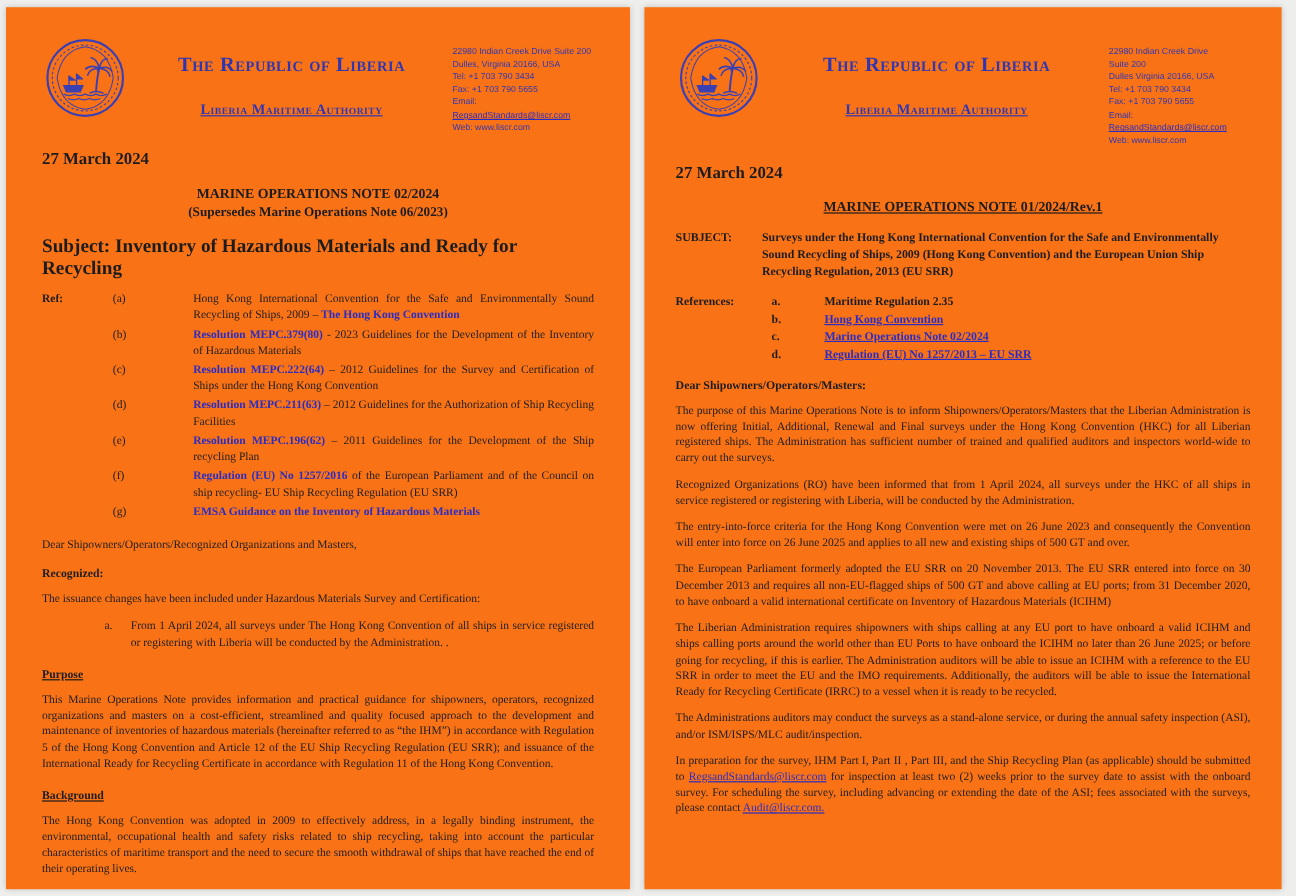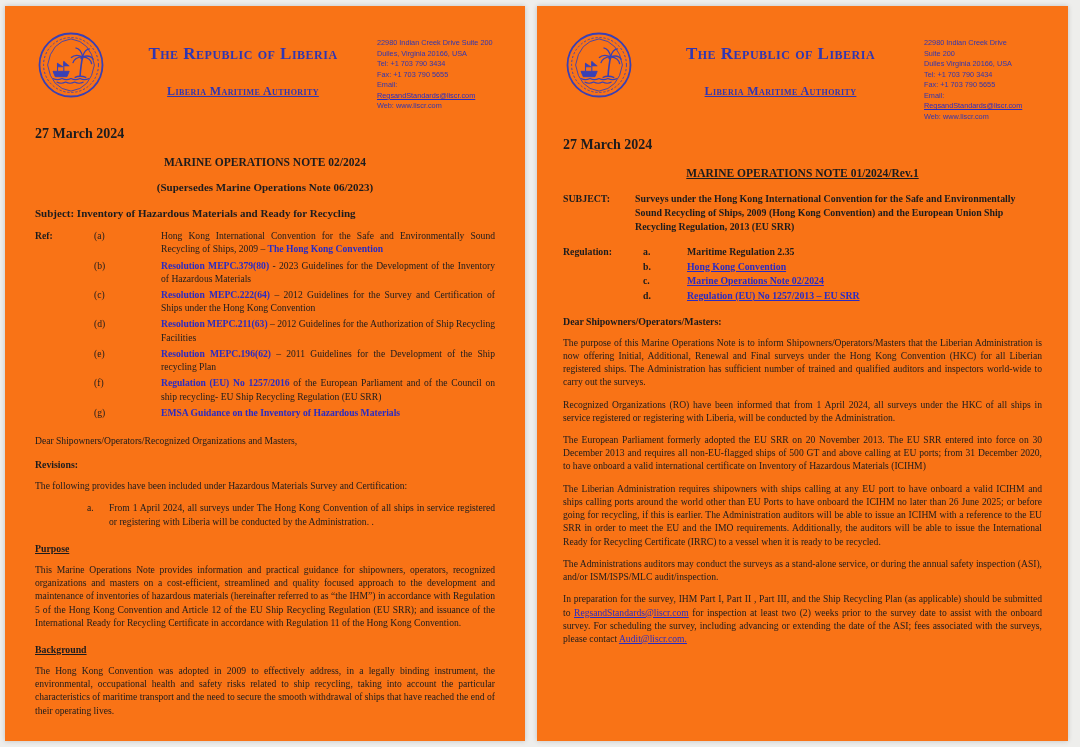--- a/index.html
+++ b/index.html
@@ -33,30 +33,30 @@
     font-size:12px; color:#3036b2; margin-top:20px;text-decoration:underline;
   }
   .hdr-addr {
     flex:0 0 118px; font-size:7.3px; line-height:1.45; color:#3036b2;
     font-family:"Liberation Sans","DejaVu Sans",sans-serif; padding-top:10px;
   }
   .hdr-addr a { color:#2a2cc4; text-decoration:underline; cursor:pointer; }
 
   .date { text-align:left; font-weight:bold; font-size:14px; margin:0 0 14px; }
   .title1 { text-align:center; font-weight:bold; font-size:11.5px; }
-  .title2 { text-align:center; font-weight:bold; font-size:11px; margin-top:13px; }
+  .title2 { text-align:center; font-weight:bold; font-size:11px; margin-top:3px; }
   .title-underline { text-decoration:underline; }
   p.para { text-align:justify; margin-top:9px; font-size:9.6px; line-height:1.38; }
   .bold { font-weight:bold; }
   .doclink { color:#2a2cc4; font-weight:bold; cursor:pointer; text-decoration:none; }
   .doclink.u { text-decoration:underline;text-align:right; }
   .plainlink { color:#2a2cc4; cursor:pointer; text-decoration:underline; }
 
   
-  .subject { font-weight:bold; font-size:11px; margin:14px 0 10px; }
+  .subject { font-weight:bold; font-size:16px; margin:14px 0 10px; }
   .ref-row { display:grid; grid-template-columns:34px 42px 1fr; font-size:9.6px; line-height:1.38; margin-bottom:3px; text-align:justify;gap:25px; }
   .heading-u { font-weight:bold; text-decoration:underline; font-size:9.8px; margin-top:15px; }
   .heading-b { font-weight:bold; font-size:9.8px; margin-top:13px; }
   .sub-item { display:grid; grid-template-columns:52px 22px 1fr; margin-top:9px; font-size:9.6px; line-height:1.38; }
   .sub-item .it { text-align:justify; }
 
   
   .subj-row { display:grid; grid-template-columns:72px 1fr; font-weight:bold; font-size:9.9px; line-height:1.42; margin:13px 0 11px; }
   .rref-row { display:grid; grid-template-columns:80px 44px 1fr; font-size:9.8px; line-height:1.5; }
   .rref-row .lbl { font-weight:bold; }
@@ -150,22 +150,22 @@
       </div>
       <div class="ref-row">
         <span></span>
           <span>(g)</span>
         <span><a class="doclink">EMSA Guidance on the Inventory of Hazardous Materials</a></span>
       </div>
     </div>
 
     <div class="salutation-left">Dear Shipowners/Operators/Recognized Organizations and Masters,</div>
 
-    <div class="heading-b">Revisions:</div>
-    <p class="para">The following provides have been included under Hazardous Materials Survey and Certification:</p>
+    <div class="heading-b">Recognized:</div>
+    <p class="para">The issuance changes have been included under Hazardous Materials Survey and Certification:</p>
     <div class="sub-item">
       <span></span>
       <span>a.</span>
       <span class="it">From 1 April 2024, all surveys under The Hong Kong Convention of all ships in service registered or registering with Liberia will be conducted by the Administration. .</span>
     </div>
 
     <div class="heading-u">Purpose</div>
     <p class="para">This Marine Operations Note provides information and practical guidance for shipowners, operators, recognized organizations and masters on a cost-efficient, streamlined and quality focused approach to the development and maintenance of inventories of hazardous materials (hereinafter referred to as “the IHM”) in accordance with Regulation 5 of the Hong Kong Convention and Article 12 of the EU Ship Recycling Regulation (EU SRR); and issuance of the International Ready for Recycling Certificate in accordance with Regulation 11 of the Hong Kong Convention.</p>
 
     <div class="heading-u">Background</div>
@@ -197,21 +197,21 @@
     <div class="date">27 March 2024</div>
     <div class="title1"><span class="title-underline">MARINE OPERATIONS NOTE 01/2024/Rev.1</span></div>
 
     <div class="subj-row">
       <span>SUBJECT:</span>
       <span>Surveys under the Hong Kong  International Convention for the Safe and Environmentally Sound Recycling of Ships, 2009 (Hong Kong Convention) and the European Union Ship Recycling Regulation, 2013 (EU SRR)</span>
     </div>
 
     <div>
       <div class="rref-row">
-        <span class="lbl">Regulation:</span>
+        <span class="lbl">References:</span>
         <span class="lbl">a.</span>
         <span class="lbl">Maritime Regulation 2.35</span>
       </div>
       <div class="rref-row">
         <span></span>
           <span class="lbl">b.</span>
         <span><a class="doclink u">Hong Kong Convention</a></span>
       </div>
       <div class="rref-row">
         <span></span>
@@ -222,20 +222,21 @@
         <span></span>
           <span class="lbl">d.</span>
         <span><a class="doclink u">Regulation (EU) No 1257/2013 – EU SRR</a></span>
       </div>
     </div>
 
     <div class="salutation">Dear Shipowners/Operators/Masters:</div>
 
     <p class="para">The purpose of this Marine Operations Note is to inform Shipowners/Operators/Masters that the Liberian Administration is now offering Initial, Additional, Renewal and Final surveys under the Hong Kong Convention (HKC) for all Liberian registered ships. The Administration has sufficient number of trained and qualified auditors and inspectors world-wide to carry out the surveys.</p>
     <p class="para">Recognized Organizations (RO) have been informed that from 1 April 2024, all surveys under the HKC of all ships in service registered or registering with Liberia, will be conducted by the Administration.</p>
+    <p class="para">The entry-into-force criteria for the Hong Kong Convention were met on 26 June 2023 and consequently the Convention will enter into force on 26 June 2025 and applies to all new and existing ships of 500 GT and over.</p>
     <p class="para">The European Parliament formerly adopted the EU SRR on 20 November 2013. The EU SRR entered into force on 30 December 2013 and requires all non-EU-flagged ships of 500 GT and above calling at EU ports; from 31 December 2020, to have onboard a valid international certificate on Inventory of Hazardous Materials (ICIHM)</p>
     <p class="para">The Liberian Administration requires shipowners with ships calling at any EU port to have onboard a valid ICIHM and ships calling ports around the world other than EU Ports to have onboard the ICIHM no later than 26 June 2025; or before going for recycling, if this is earlier. The Administration auditors will be able to issue an ICIHM with a reference to the EU SRR in order to meet the EU and the IMO requirements. Additionally, the auditors will be able to issue the International Ready for Recycling Certificate (IRRC) to a vessel when it is ready to be recycled.</p>
     <p class="para">The Administrations auditors may conduct the surveys as a stand-alone service, or during the annual safety inspection (ASI), and/or ISM/ISPS/MLC audit/inspection.</p>
 
     <p class="para"><span>In preparation for the survey,  IHM Part I, Part II , Part III, and the Ship Recycling Plan (as applicable) should be submitted to </span><a class="plainlink">RegsandStandards@liscr.com</a><span> for inspection at least two (2) weeks prior to the survey date to assist with the onboard survey. For scheduling the survey, including advancing or extending the date of the ASI; fees associated with the surveys, please contact </span><a class="plainlink">Audit@liscr.com.</a></p>
   </div>
 
 </div>
 
 </body></html>

